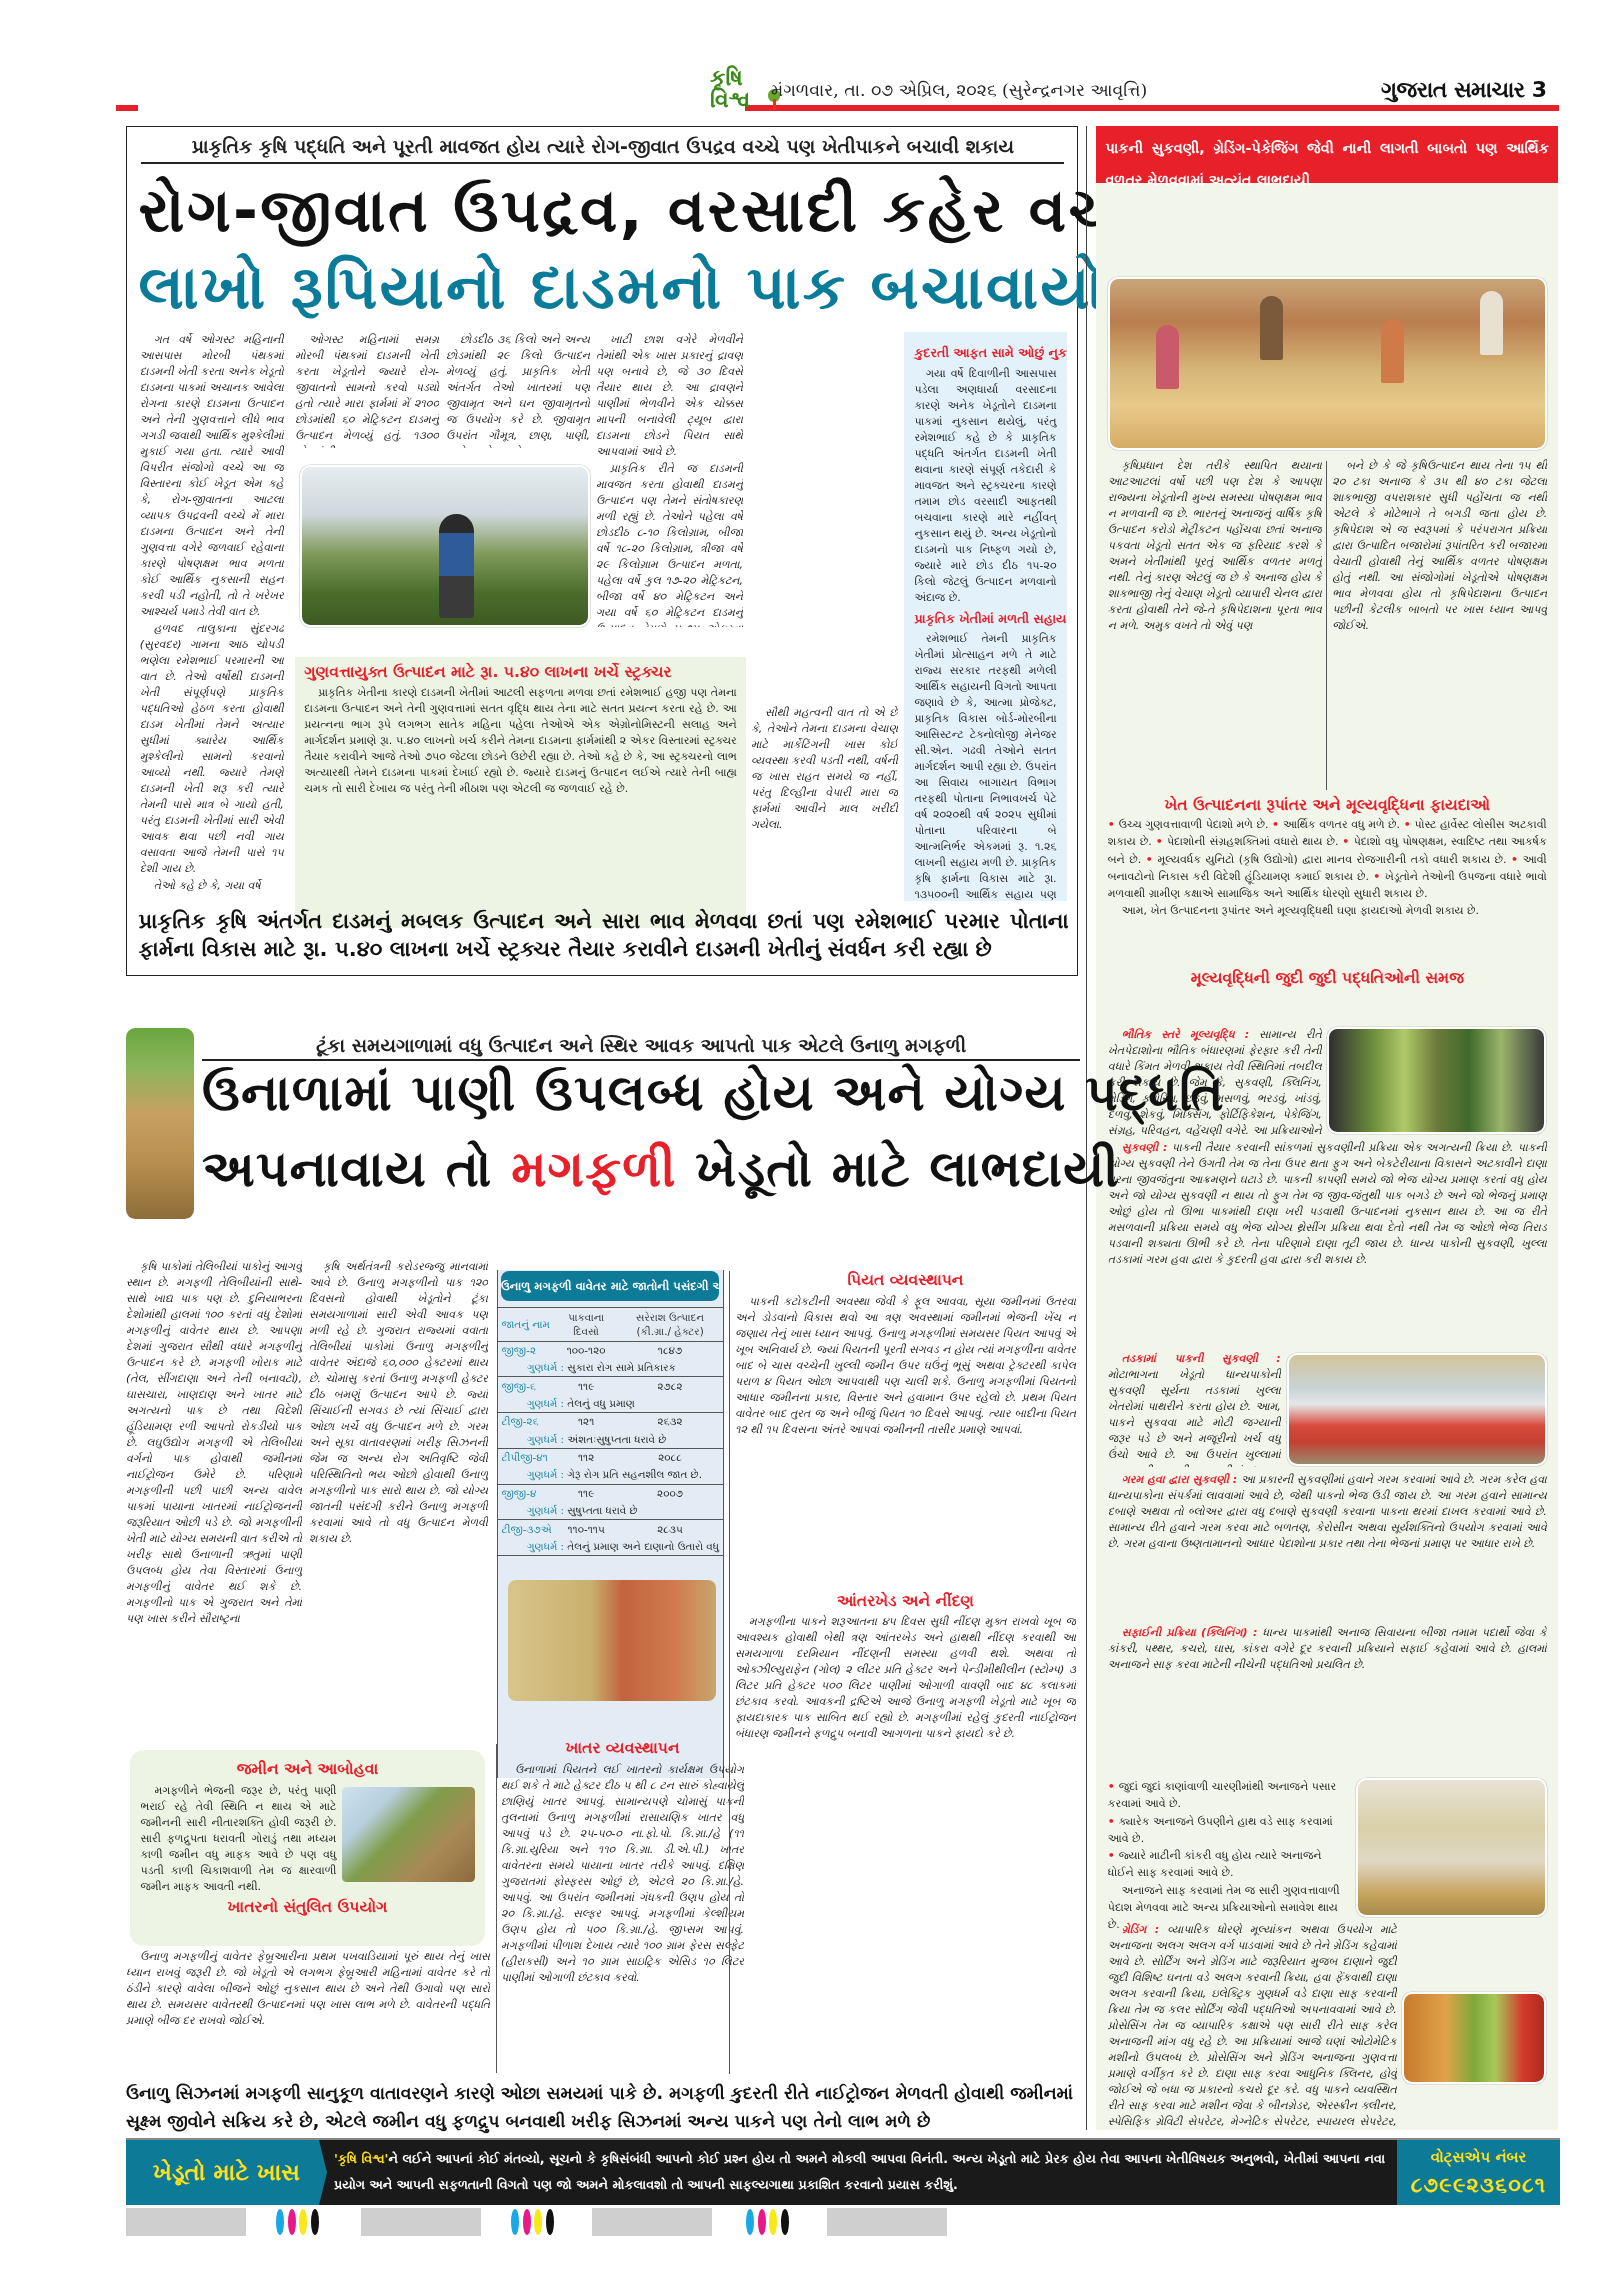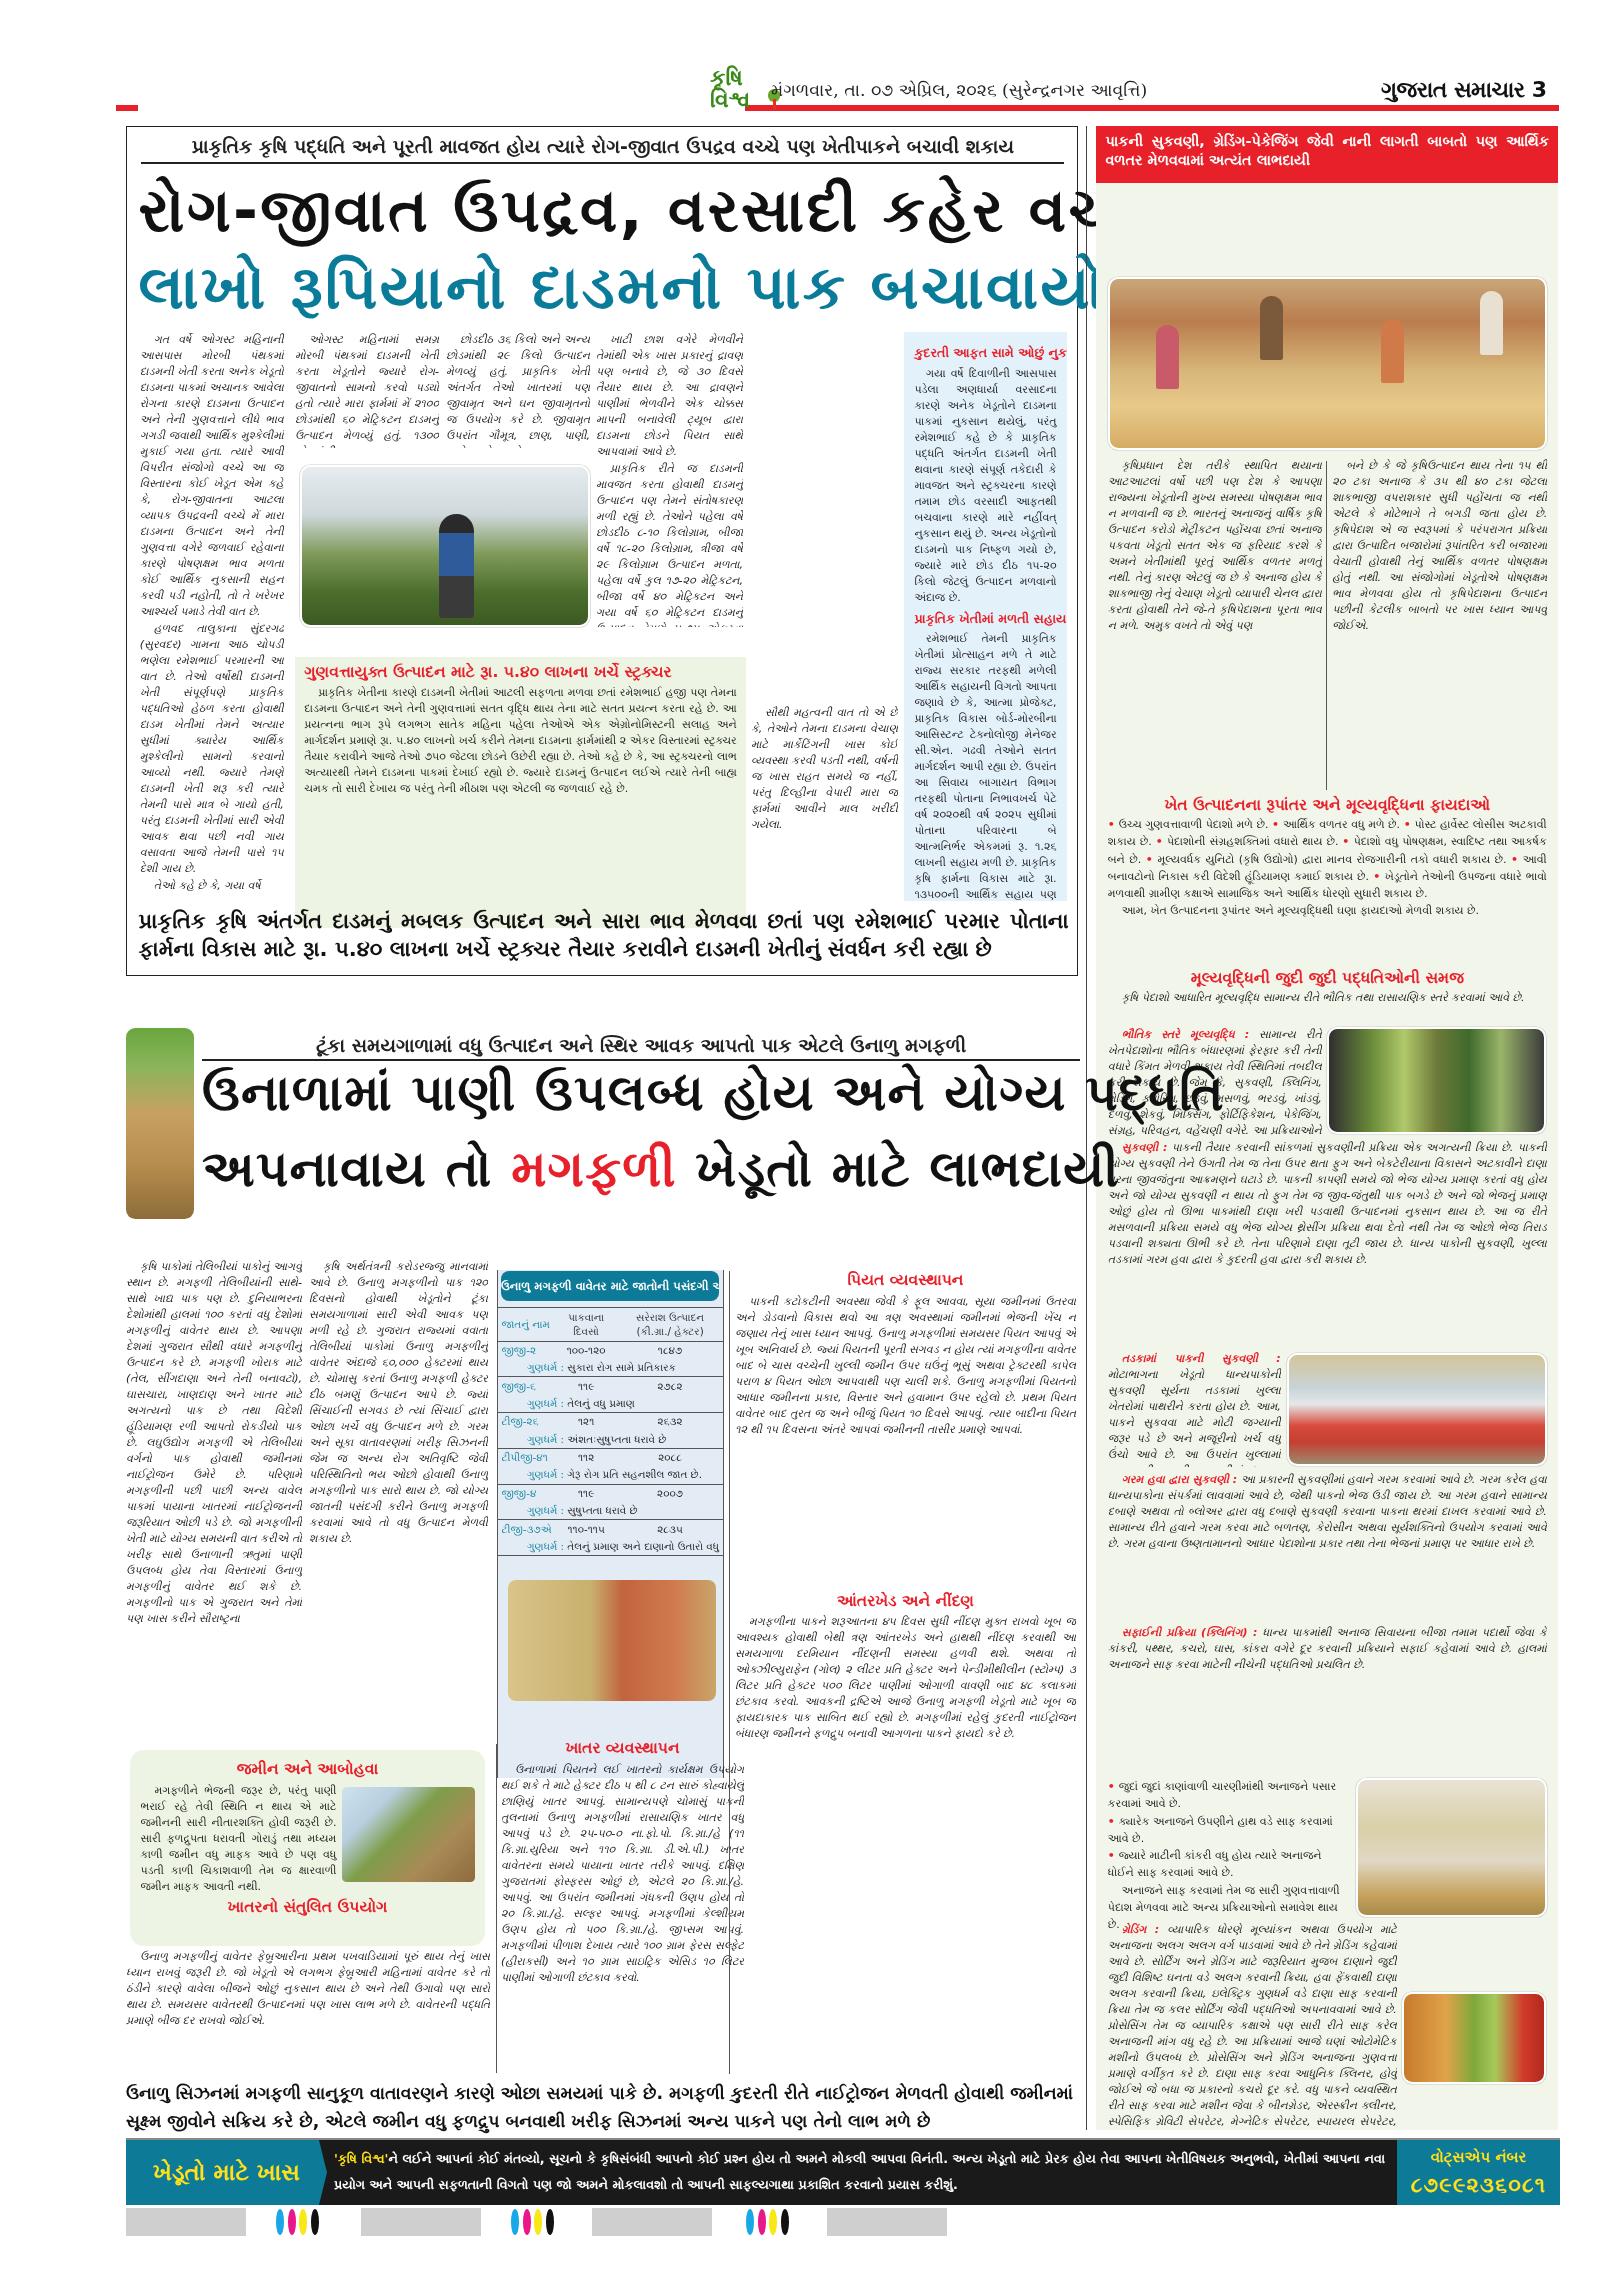--- a/index.html
+++ b/index.html
@@ -31,21 +31,21 @@
   .caption-box { position: absolute; background: #eef4e3; padding: 5.8px 9.2px; font-size: 11px; line-height: 16px; color:#222; }
   .caption-box .cap-title { color: #e8202a; font-weight: bold; font-size: 15.6px; line-height: 19.6px; white-space: nowrap; margin-bottom: 2.3px; }
   .blue-box { position: absolute; background: #e3f1fa; padding: 8px 10.4px; font-size: 11px; line-height: 16px; color:#222; overflow:hidden; }
   .subhead-red { color: #e8202a; font-weight: bold; font-size: 15.6px; line-height: 21px; text-align:center; white-space: nowrap; margin: 2.3px 0 2.3px; }
 
   .bottom-summary { position: absolute; left: 11.6px; top: 780px; width: 930px; font-size: 21px; font-weight: bold; color: #111; line-height: 28px; text-align: justify; }
 
   
   .right-col { position: absolute; left: 1086px; top: 126px; width: 474px; height: 2004px; border-left: 1.2px solid #444; }
   .right-inner { position: absolute; left: 9.2px; top: 0; width: 462px; height: 2004px; background: #f1f5ea; }
-  .red-banner { position:absolute; left: 0; top: 0; width: 462px; height: 57px; background:#e8202a; color:#fff; font-weight: bold; font-size: 14.4px; line-height: 19px; padding: 5.8px 9.2px; text-align: justify; }
+  .red-banner { position:absolute; left: 0; top: 0; width: 462px; height: 57px; background:#e8202a; color:#fff; font-weight: bold; font-size: 14.4px; line-height: 32px; padding: 5.8px 9.2px; text-align: justify; }
   .teal-head { position:absolute; left: 5.8px; top: 64px; width: 451px; color:#1d87a4; font-weight:bold; font-size: 23px; line-height: 34px; text-align:center; }
   .photo-potato { background: linear-gradient(180deg,#c9a679 0%, #b97d4e 25%, #d8b77a 55%, #e8c98a 75%, #d5ac64 100%); }
   .photo-potato .worker { position:absolute; width: 23px; height: 64px; border-radius: 11.6px 11.6px 2.3px 2.3px; }
   .bullets { font-size: 11px; line-height: 17.3px; color:#222; }
   .bullets .dot { color:#e8202a; font-weight: bold; }
   .inline-red { color:#e8202a; font-weight:bold; }
   .photo-packets { background: linear-gradient(90deg,#2f2f2f 0%, #6b8c3a 20%, #b0c96a 35%, #6d7a3a 50%, #3f6a2b 65%, #9ab46a 80%, #3a3a3a 100%); }
   .photo-drying { background: linear-gradient(180deg,#d2c59a 0%, #c9d3d6 30%, #e4e7e8 45%, #d84a3a 65%, #c44032 80%, #9a8b6f 100%); }
   .photo-mill { background: linear-gradient(180deg,#e8e3d6 0%, #d9cfa8 35%, #e0d8c4 60%, #c6a35e 85%, #a88a4a 100%); }
   .photo-products { background: linear-gradient(90deg,#c77a2c 0%, #e0a24a 30%, #7ea83a 50%, #a7c95a 65%, #d23a2a 85%, #b02a1e 100%); }
@@ -182,23 +182,20 @@
       <span class="dot"> • </span><span>પોસ્ટ હાર્વેસ્ટ લોસીસ અટકાવી શકાય છે.</span>
       <span class="dot"> • </span><span>પેદાશોની સંગ્રહશક્તિમાં વધારો થાય છે.</span>
       <span class="dot"> • </span><span>પેદાશો વધુ પોષણક્ષમ, સ્વાદિષ્ટ તથા આકર્ષક બને છે.</span>
       <span class="dot"> • </span><span>મૂલ્યવર્ધક યુનિટો (કૃષિ ઉદ્યોગો) દ્વારા માનવ રોજગારીની તકો વધારી શકાય છે.</span>
       <span class="dot"> • </span><span>આવી બનાવટોનો નિકાસ કરી વિદેશી હૂંડિયામણ કમાઈ શકાય છે.</span>
       <span class="dot"> • </span><span>ખેડૂતોને તેઓની ઉપજના વધારે ભાવો મળવાથી ગ્રામીણ કક્ષાએ સામાજિક અને આર્થિક ધોરણો સુધારી શકાય છે.</span>
       <div style="text-indent:14px;">આમ, ખેત ઉત્પાદનના રૂપાંતર અને મૂલ્યવૃદ્ધિથી ઘણા ફાયદાઓ મેળવી શકાય છે.</div>
     </div>
 
     <div class="subhead-red" style="position:absolute; left:11.6px; top:840px; width:439px; font-size:15.6px;">મૂલ્યવૃદ્ધિની જુદી જુદી પદ્ધતિઓની સમજ</div>
-    <div class="col" style="left:11.6px; top:864px; width:439px; height:35px;">
-      <p>કૃષિ પેદાશો આધારિત મૂલ્યવૃદ્ધિ સામાન્ય રીતે ભૌતિક તથા રાસાયણિક સ્તરે કરવામાં આવે છે.</p>
-    </div>
 
     <div class="photo photo-packets" style="left:231px; top:901px; width:219px; height:107px;"></div>
     <div class="col" style="left:11.6px; top:901px; width:214px; height:110px;">
       <p><span class="inline-red">ભૌતિક સ્તરે મૂલ્યવૃદ્ધિ :</span> <span>સામાન્ય રીતે ખેતપેદાશોના ભૌતિક બંધારણમાં ફેરફાર કરી તેની વધારે કિંમત મેળવી શકાય તેવી સ્થિતિમાં તબદીલ કરી શકાય છે. જેમ કે, સુકવણી, ક્લિનિંગ, ગ્રેડિંગ, ક્યોરિંગ, છડવું, મસળવું, ભરડવું, ખાંડવું, દળવું, શેકવું, મિક્સિંગ, ફોર્ટિફિકેશન, પેકેજિંગ, સંગ્રહ, પરિવહન, વહેંચણી વગેરે. આ પ્રક્રિયાઓને પ્રાથમિક પ્રોસેસિંગ પણ કહે છે.</span></p>
     </div>
 
     <div class="col" style="left:11.6px; top:1014px; width:439px; height:199px;">
       <p><span class="inline-red">સુકવણી :</span> <span>પાકની તૈયાર કરવાની સાંકળમાં સુકવણીની પ્રક્રિયા એક અગત્યની ક્રિયા છે. પાકની યોગ્ય સુકવણી તેને ઉગતી તેમ જ તેના ઉપર થતા ફુગ અને બેકટેરીયાના વિકાસને અટકાવીને દાણા પરના જીવજંતુના આક્રમણને ઘટાડે છે. પાકની કાપણી સમયે જો ભેજ યોગ્ય પ્રમાણ કરતાં વધુ હોય અને જો યોગ્ય સુકવણી ન થાય તો ફુગ તેમ જ જીવ-જંતુથી પાક બગડે છે અને જો ભેજનું પ્રમાણ ઓછું હોય તો ઊભા પાકમાંથી દાણા ખરી પડવાથી ઉત્પાદનમાં નુકસાન થાય છે. આ જ રીતે મસળવાની પ્રક્રિયા સમયે વધુ ભેજ યોગ્ય થ્રેસીંગ પ્રક્રિયા થવા દેતો નથી તેમ જ ઓછો ભેજ તિરાડ પડવાની શક્યતા ઊભી કરે છે. તેના પરિણામે દાણા તૂટી જાય છે. ધાન્ય પાકોની સુકવણી, ખુલ્લા તડકામાં ગરમ હવા દ્વારા કે કુદરતી હવા દ્વારા કરી શકાય છે.</span></p>
     </div>
 

